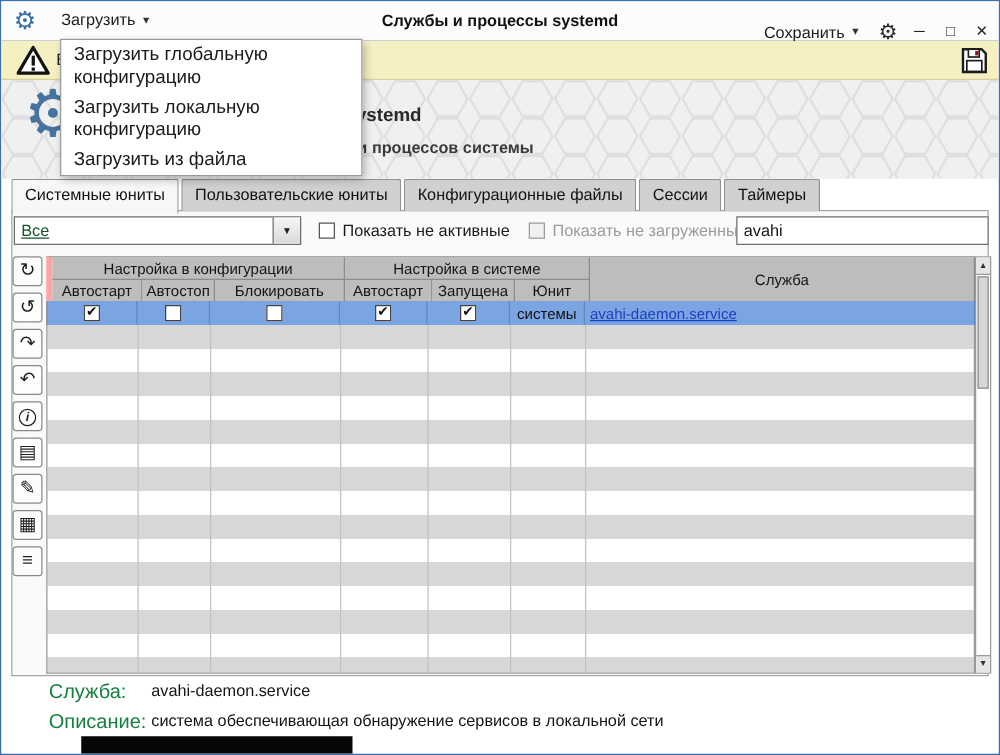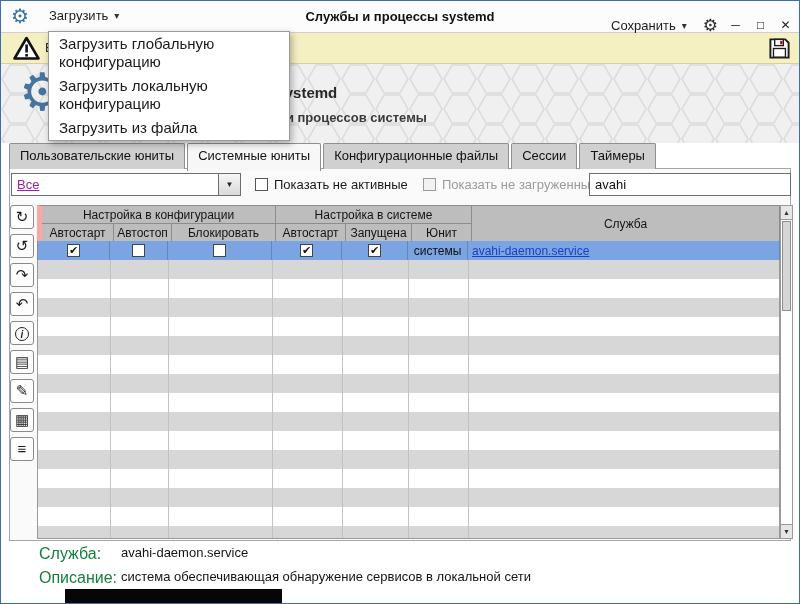--- a/index.html
+++ b/index.html
@@ -51,21 +51,21 @@
     border-radius:2px 2px 0 0; cursor:default; white-space:nowrap; }
   .tab.active { background:#f7f7f7; position:relative; top:0; height:20px; }
 
   
   #panel { position:absolute; left:8px; top:167px; width:782px; height:373px;
     box-sizing:border-box; border:1px solid #a6a6a6; background:#fafafa; }
 
   
   #combo { position:absolute; left:10px; top:172px; width:230px; height:23px;
     box-sizing:border-box; border:1px solid #6e6e6e; background:#fff; display:flex; z-index:4; }
-  #combo-value { flex:1; font-size:13px; line-height:21px; padding-left:5px; color:#a21caf;text-decoration:underline; }
+  #combo-value { flex:1; font-size:13px; line-height:21px; padding-left:5px; color:#14532d;text-decoration:underline; }
   #combo-arrow { width:21px; border-left:1px solid #6e6e6e;
     background:linear-gradient(#f6f6f6,#d9d9d9); font-size:8px; line-height:21px; text-align:center; color:#222; }
   .cbx { position:absolute; width:13px; height:13px; box-sizing:border-box;
     border:1px solid #555; background:#fff; z-index:4; }
   .cbx.disabled { border-color:#9b9b9b; background:#f1f1f1; }
   .cbx-label { position:absolute; font-size:13px; color:#1a1a1a; z-index:4; }
   .cbx-label.disabled { color:#9b9b9b; }
   #search { position:absolute; left:588px; top:172px; width:202px; height:23px;
     box-sizing:border-box; border:1px solid #6e6e6e; font-size:13px; padding:0 5px;
     font-family:"Liberation Sans",sans-serif; color:#111; z-index:4; background:#fff; }
@@ -174,22 +174,22 @@
       <rect width="100%" height="100%" fill="#f0f0f0"></rect>
       <rect width="100%" height="100%" fill="url(#hexes)"></rect>
     </svg>
     <span id="gear-big">⚙</span>
     <span id="gear-small">⚙</span>
     <div id="h-title">Службы и процессы systemd</div>
     <div id="h-sub">Настройка работы служб и процессов системы</div>
   </div>
 
   <div id="tabs">
+    <div class="tab active">Системные юниты</div>
     <div class="tab">Пользовательские юниты</div>
-    <div class="tab active">Системные юниты</div>
     <div class="tab">Конфигурационные файлы</div>
     <div class="tab">Сессии</div>
     <div class="tab">Таймеры</div>
   </div>
 
   <div id="panel"></div>
 
   <div id="combo">
     <span id="combo-value">Все</span>
     <span id="combo-arrow">▼</span>

